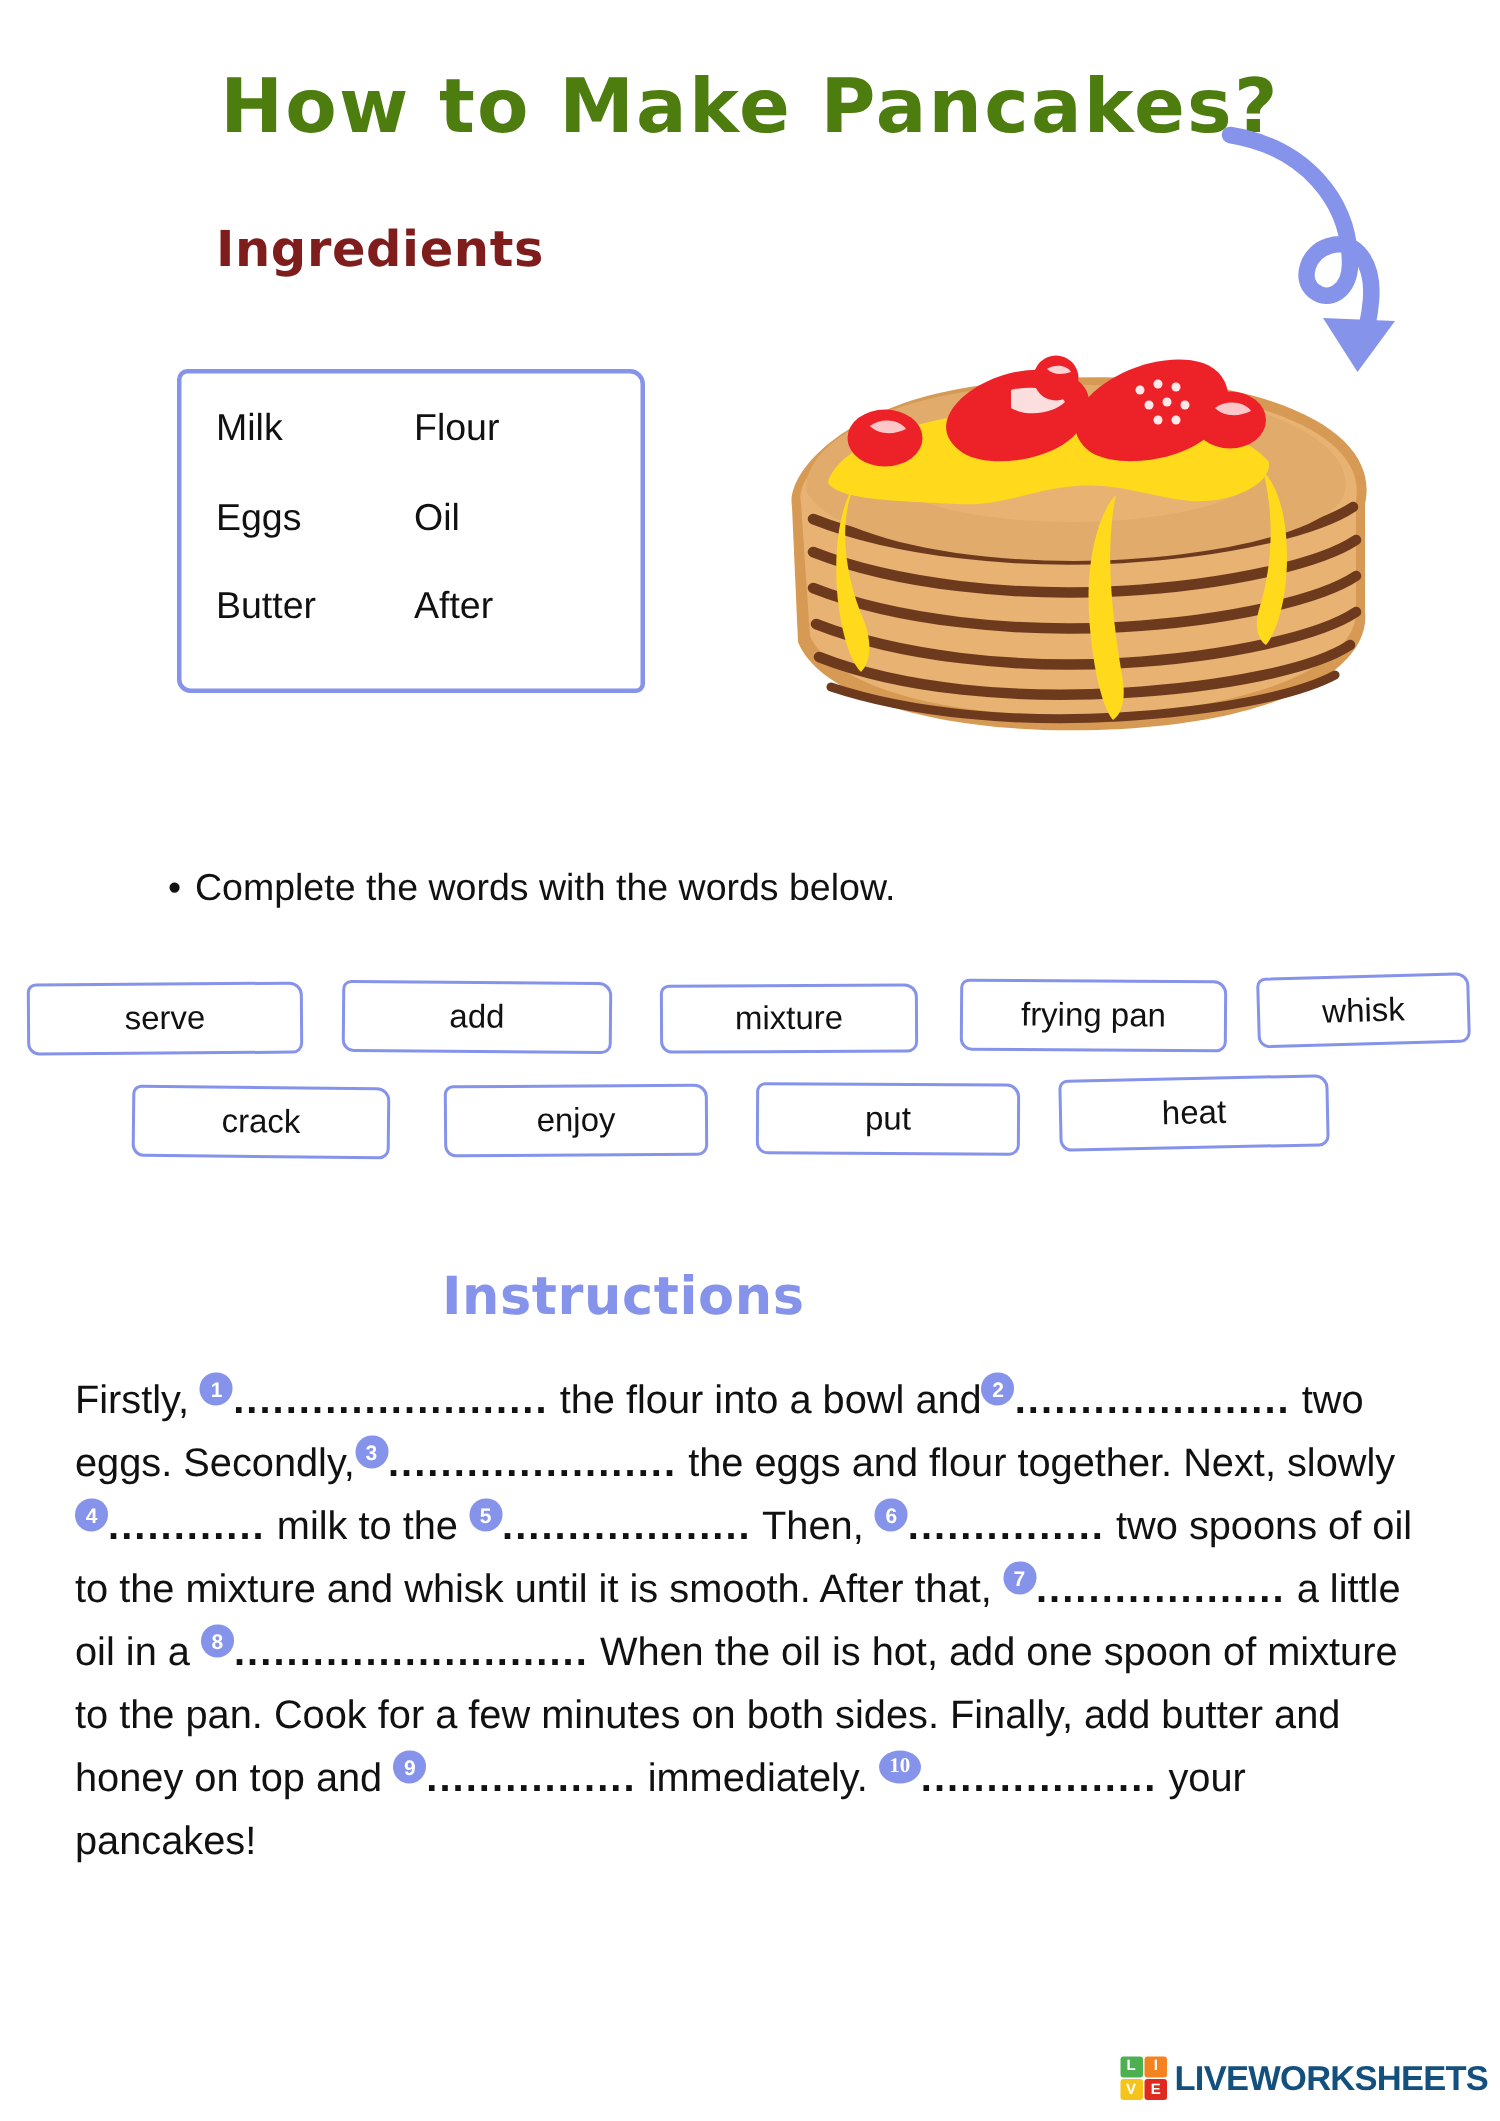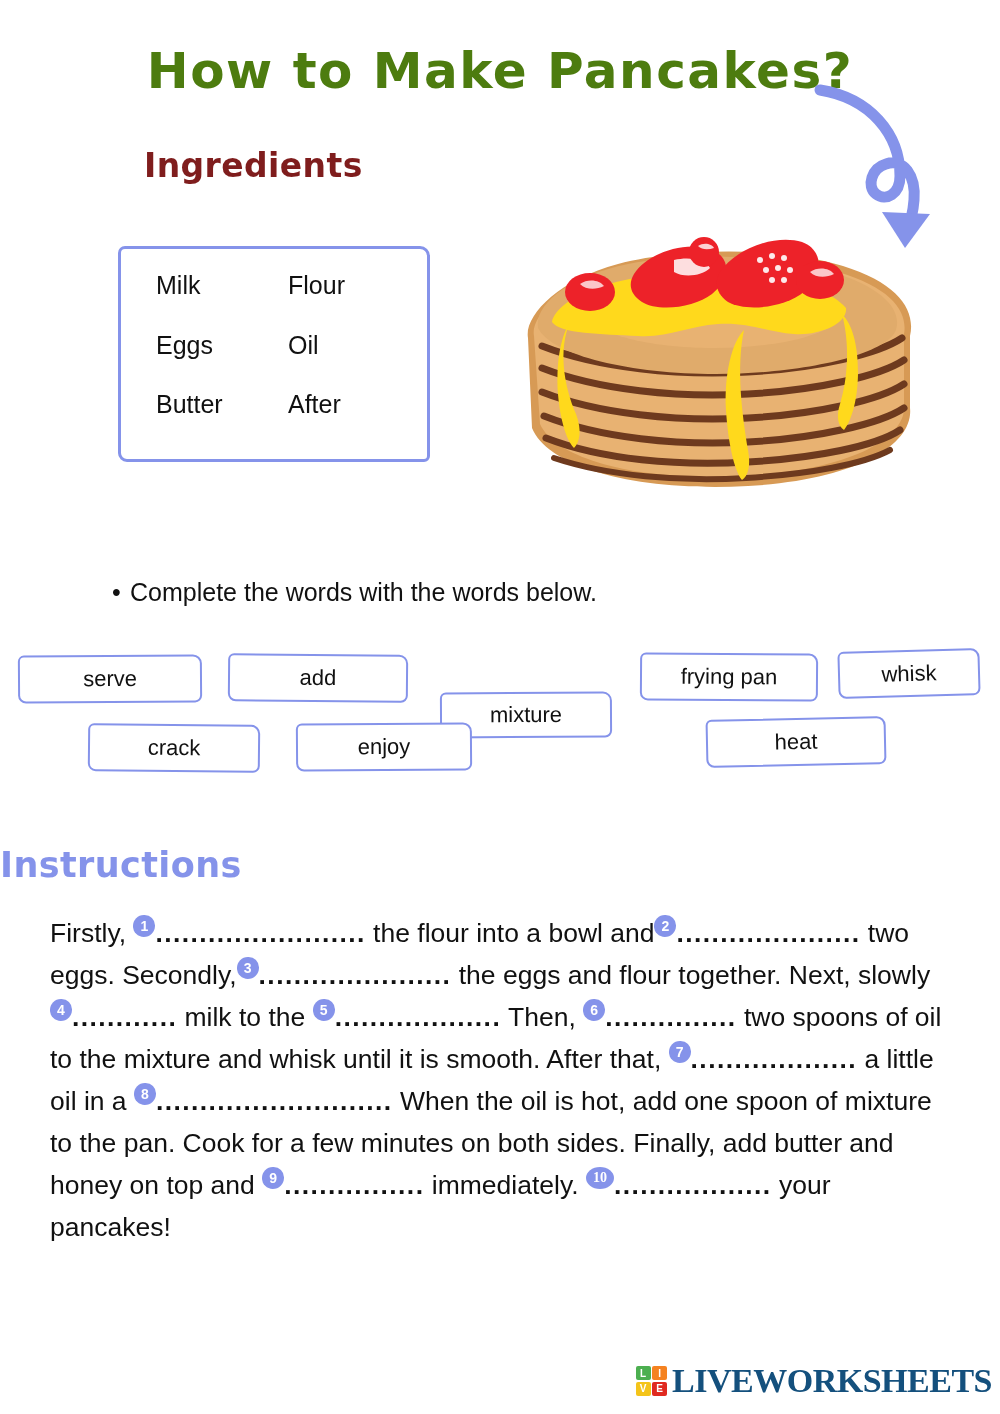--- a/index.html
+++ b/index.html
@@ -32,39 +32,40 @@
     top: 146px; left: 144px;
     font-family: "DejaVu Sans", sans-serif;
     font-size: 33px;
     font-weight: bold;
     letter-spacing: 0.4px;
     color: #7f1d1d;
   }
   .subhead-instructions {
     position: absolute;
     top: 845px; left: 0; width: 831px;
+    text-align: center;
     font-family: "DejaVu Sans", sans-serif;
     font-size: 35px;
     font-weight: bold;
     letter-spacing: 0.4px;
     color: #8593ea;
   }
 
   
   .ingredients-box {
     position: absolute;
     top: 246px; left: 118px;
     width: 312px; height: 216px;
     border: 3px solid #8593ea;
     border-radius: 7px 10px 6px 9px;
     background: #fff;
   }
   .ingredients-grid {
     position: absolute;
-    top: 268px; left: 156px;
+    top: 268px; left: 144px;
     width: 270px;
     display: grid;
     grid-template-columns: 132px 138px;
     grid-row-gap: 24px;
     font-size: 25px;
     color: #111;
     font-family: "Liberation Sans", sans-serif;
   }
   .ingredients-grid span { line-height: 1.42; }
 
@@ -162,22 +163,22 @@
     gap: 1.5px;
     margin-right: 5px;
   }
   .lw-tile {
     display: flex; align-items: center; justify-content: center;
     color: #fff; font-size: 10px; font-weight: bold;
     border-radius: 2px;
     font-family: "Liberation Sans", sans-serif;
   }
   .lw-word {
-    font-family: Liberation Serif, serif;
-    font-size: 34px;
+    font-family: Liberation Sans, sans-serif;
+    font-size: 23px;
     font-weight: bold;
     letter-spacing: -0.5px;
     color: #14507d;
   }
 </style>
 </head>
 <body>
 
 <div class="title">How to Make Pancakes?</div>
 
@@ -260,35 +261,38 @@
   <span>Complete the words with the words below.</span>
 </div>
 
 <div class="wordbank">
   <div class="word-chip" style="left:18px; top:655px; width:184px; height:48px; transform:rotate(-0.4deg);">
     <span>serve</span>
   </div>
   <div class="word-chip" style="left:228px; top:654px; width:180px; height:48px; transform:rotate(0.5deg);">
     <span>add</span>
   </div>
-  <div class="word-chip" style="left:440px; top:656px; width:172px; height:46px; transform:rotate(-0.3deg);margin-top:36px;">
+  <div class="word-chip" style="left:440px; top:656px; width:172px; height:46px; transform:rotate(-0.3deg);">
     <span>mixture</span>
   </div>
   <div class="word-chip" style="left:640px; top:653px; width:178px; height:48px; transform:rotate(0.4deg);">
     <span>frying pan</span>
   </div>
   <div class="word-chip" style="left:838px; top:650px; width:142px; height:47px; transform:rotate(-1.6deg);">
     <span>whisk</span>
   </div>
 
   <div class="word-chip" style="left:88px; top:724px; width:172px; height:48px; transform:rotate(0.6deg);">
     <span>crack</span>
   </div>
   <div class="word-chip" style="left:296px; top:723px; width:176px; height:48px; transform:rotate(-0.4deg);">
     <span>enjoy</span>
+  </div>
+  <div class="word-chip" style="left:504px; top:722px; width:176px; height:48px; transform:rotate(0.3deg);">
+    <span>put</span>
   </div>
   <div class="word-chip" style="left:706px; top:718px; width:180px; height:48px; transform:rotate(-1.2deg);">
     <span>heat</span>
   </div>
 </div>
 
 <div class="subhead-instructions">Instructions</div>
 <div class="instructions"><span>Firstly, </span><span class="blank-num">1</span><span class="dots">........................</span><span> the flour into a bowl and</span><span class="blank-num">2</span><span class="dots">.....................</span><span> two eggs. Secondly,</span><span class="blank-num">3</span><span class="dots">......................</span><span> the eggs and flour together. Next, slowly</span><span class="blank-num">4</span><span class="dots">............</span><span> milk  to the </span><span class="blank-num">5</span><span class="dots">...................</span><span> Then, </span><span class="blank-num">6</span><span class="dots">...............</span><span> two spoons of oil to the mixture and whisk until it is smooth. After that, </span><span class="blank-num">7</span><span class="dots">...................</span><span> a little oil in a </span><span class="blank-num">8</span><span class="dots">...........................</span><span> When the oil is hot, add one spoon of mixture to the pan. Cook for a few minutes on both sides. Finally, add butter and honey on top and </span><span class="blank-num">9</span><span class="dots">................</span><span> immediately. </span><span class="blank-num two-digit">10</span><span class="dots">..................</span><span> your pancakes!</span></div>
 
 <div class="lw-logo">

